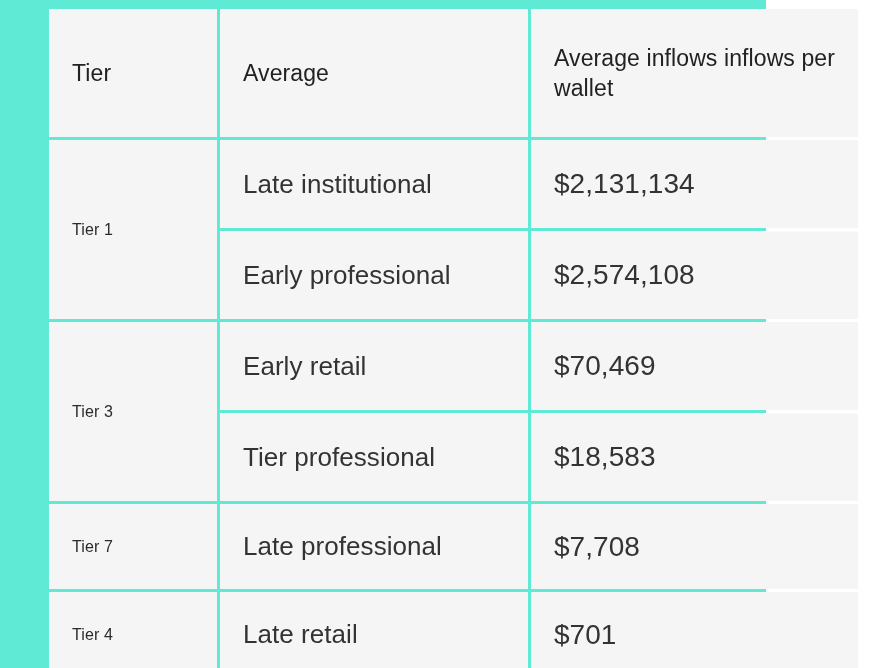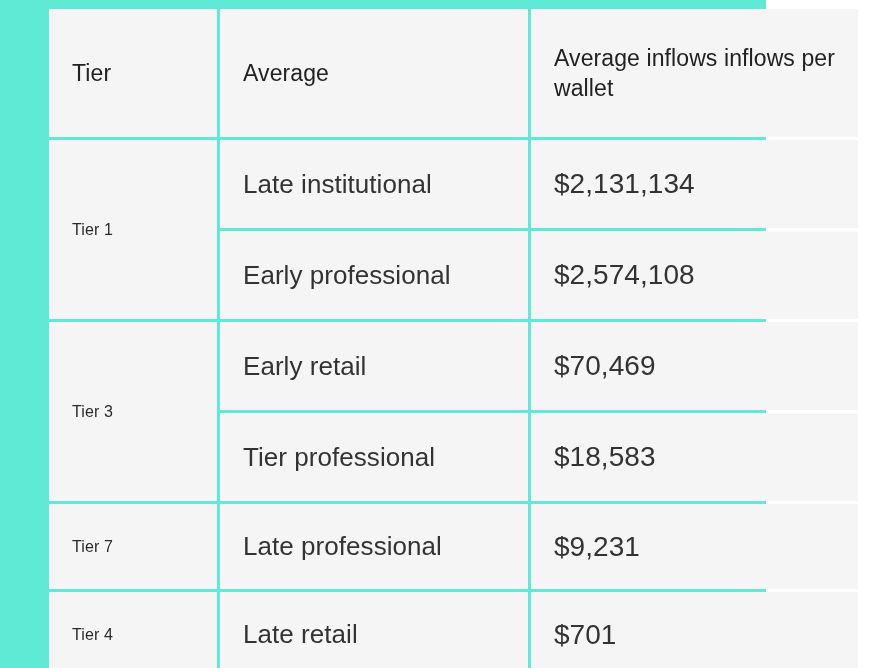--- a/index.html
+++ b/index.html
@@ -135,21 +135,21 @@
           <td class="value-cell">$70,469</td>
         </tr>
         <tr class="tall sub-row-second">
           <td class="segment-cell">Tier professional</td>
           <td class="value-cell">$18,583</td>
         </tr>
 
         <tr>
           <td class="tier-cell">Tier 7</td>
           <td class="segment-cell">Late professional</td>
-          <td class="value-cell">$9,231</td>
+          <td class="value-cell">$7,708</td>
         </tr>
 
         <tr>
           <td class="tier-cell">Tier 4</td>
           <td class="segment-cell">Late retail</td>
           <td class="value-cell">$701</td>
         </tr>
       </tbody>
     </table>
   </div>

